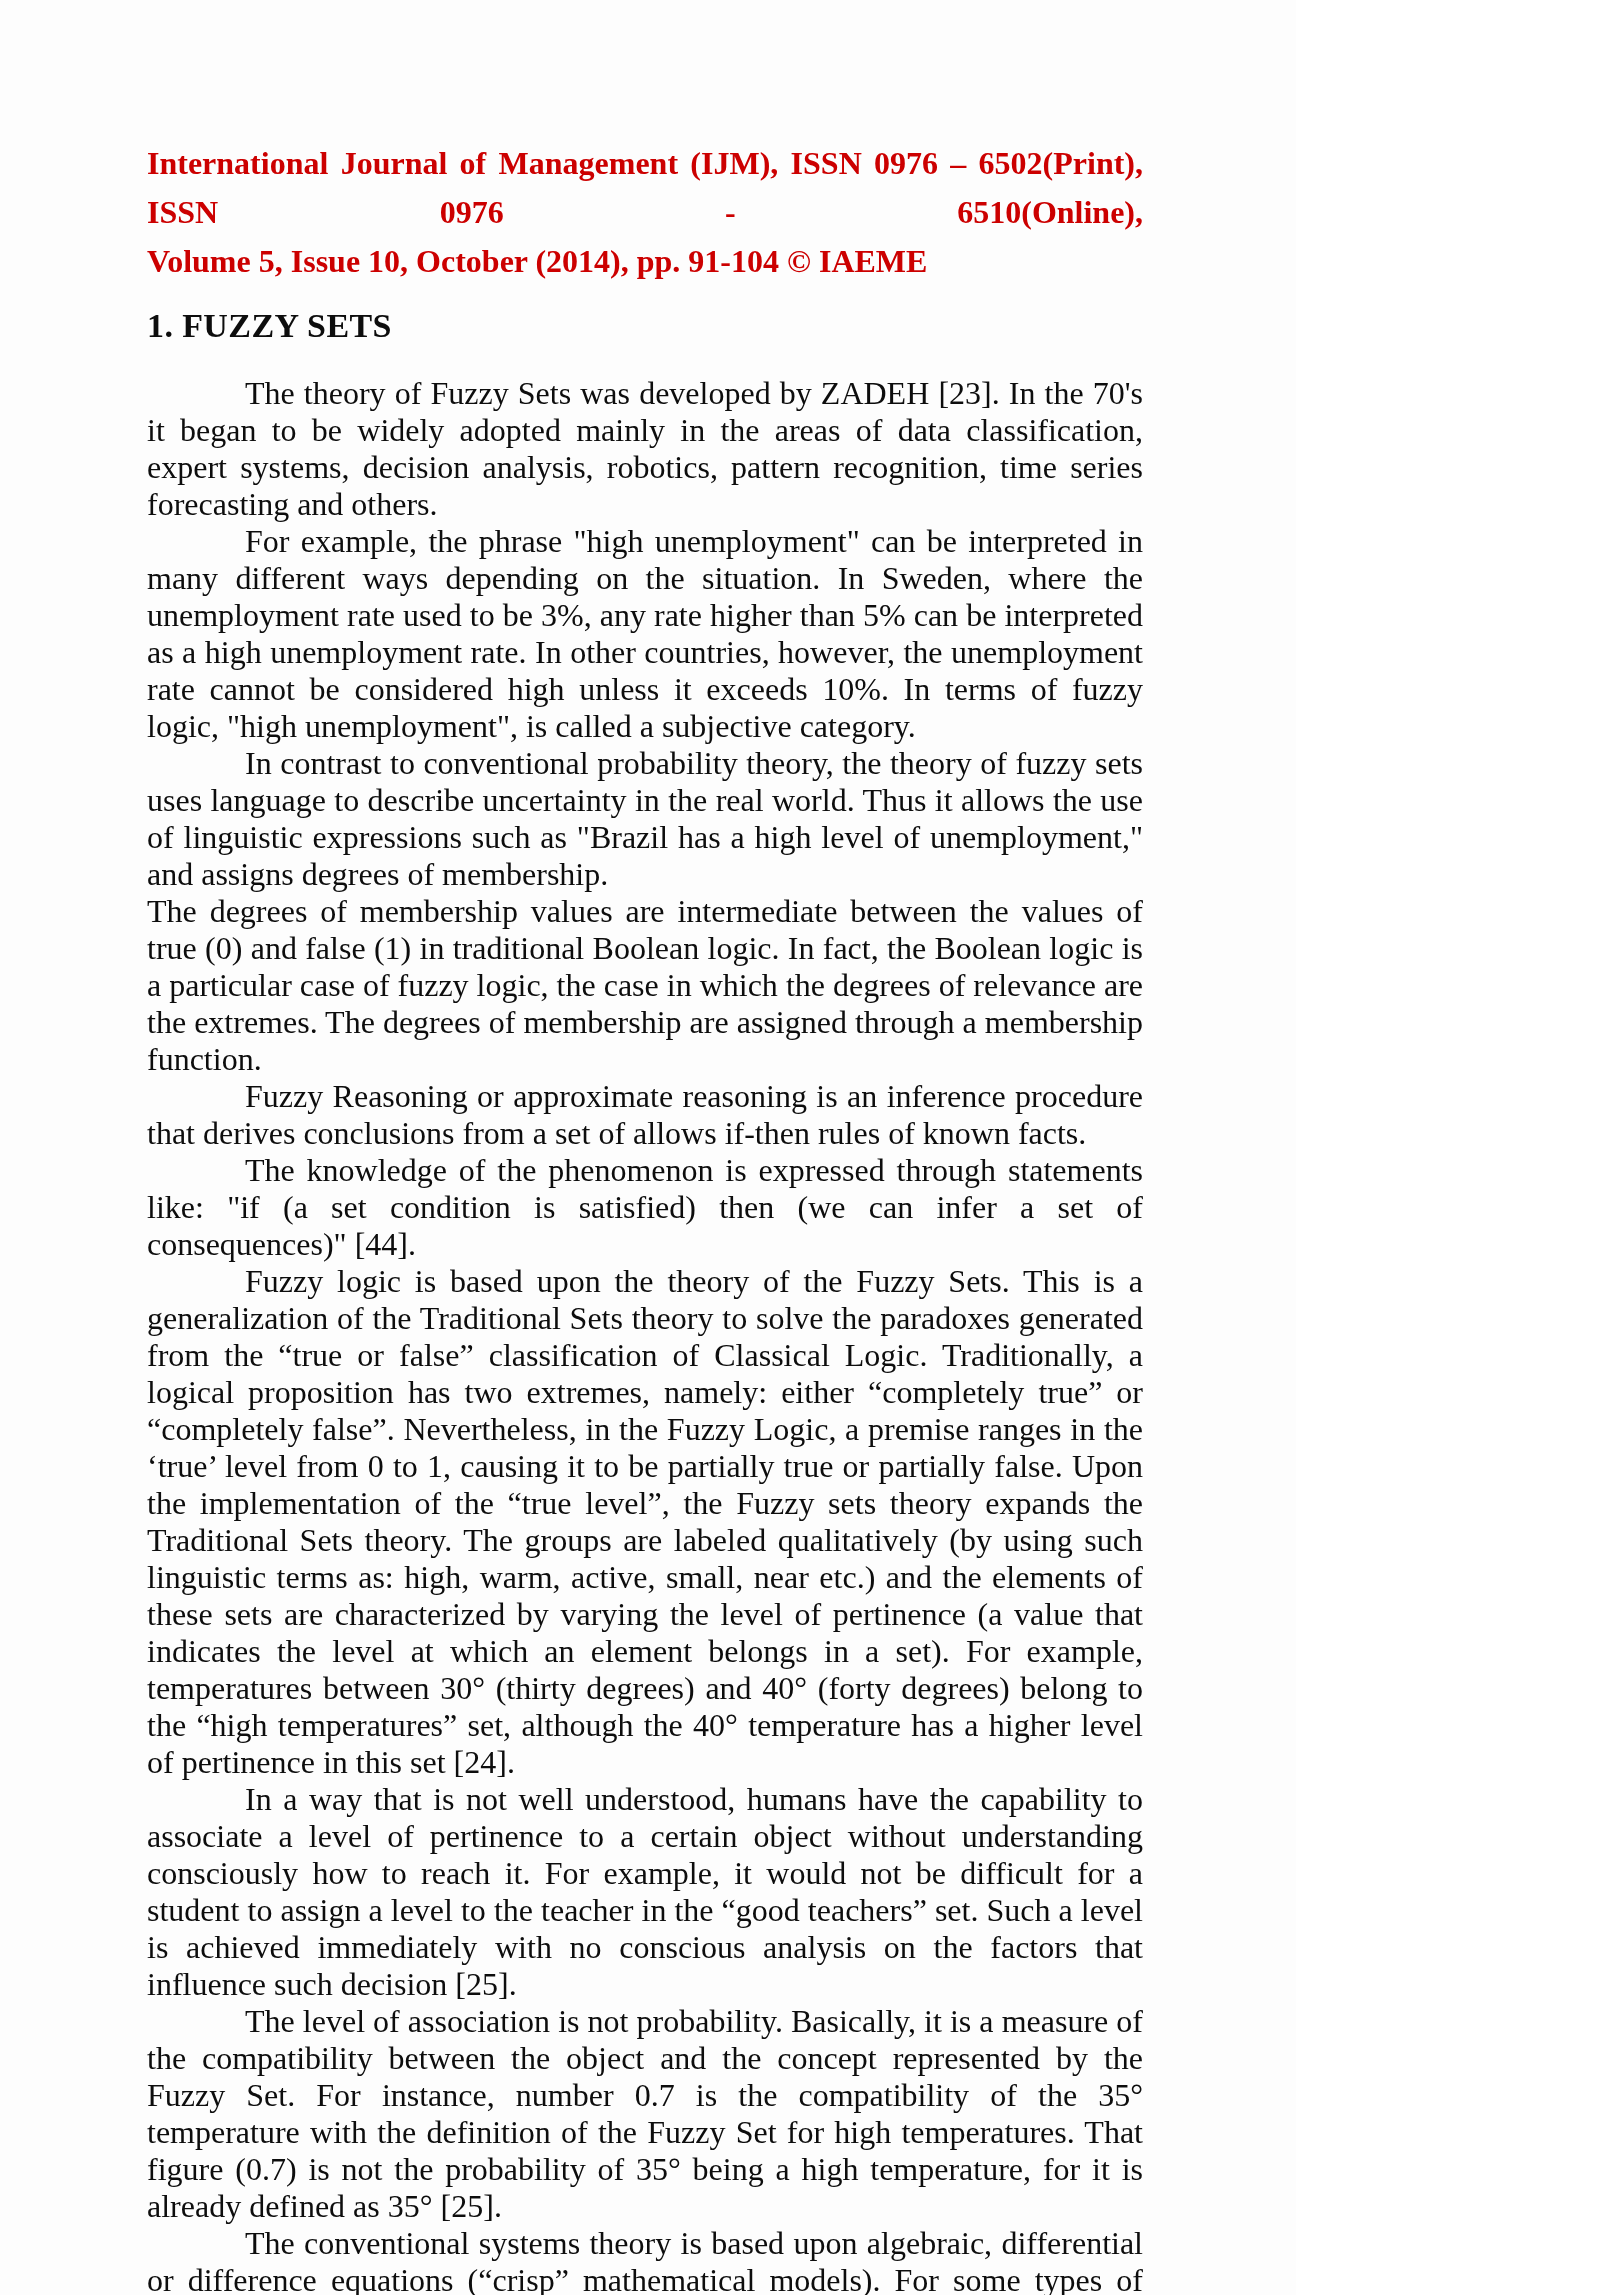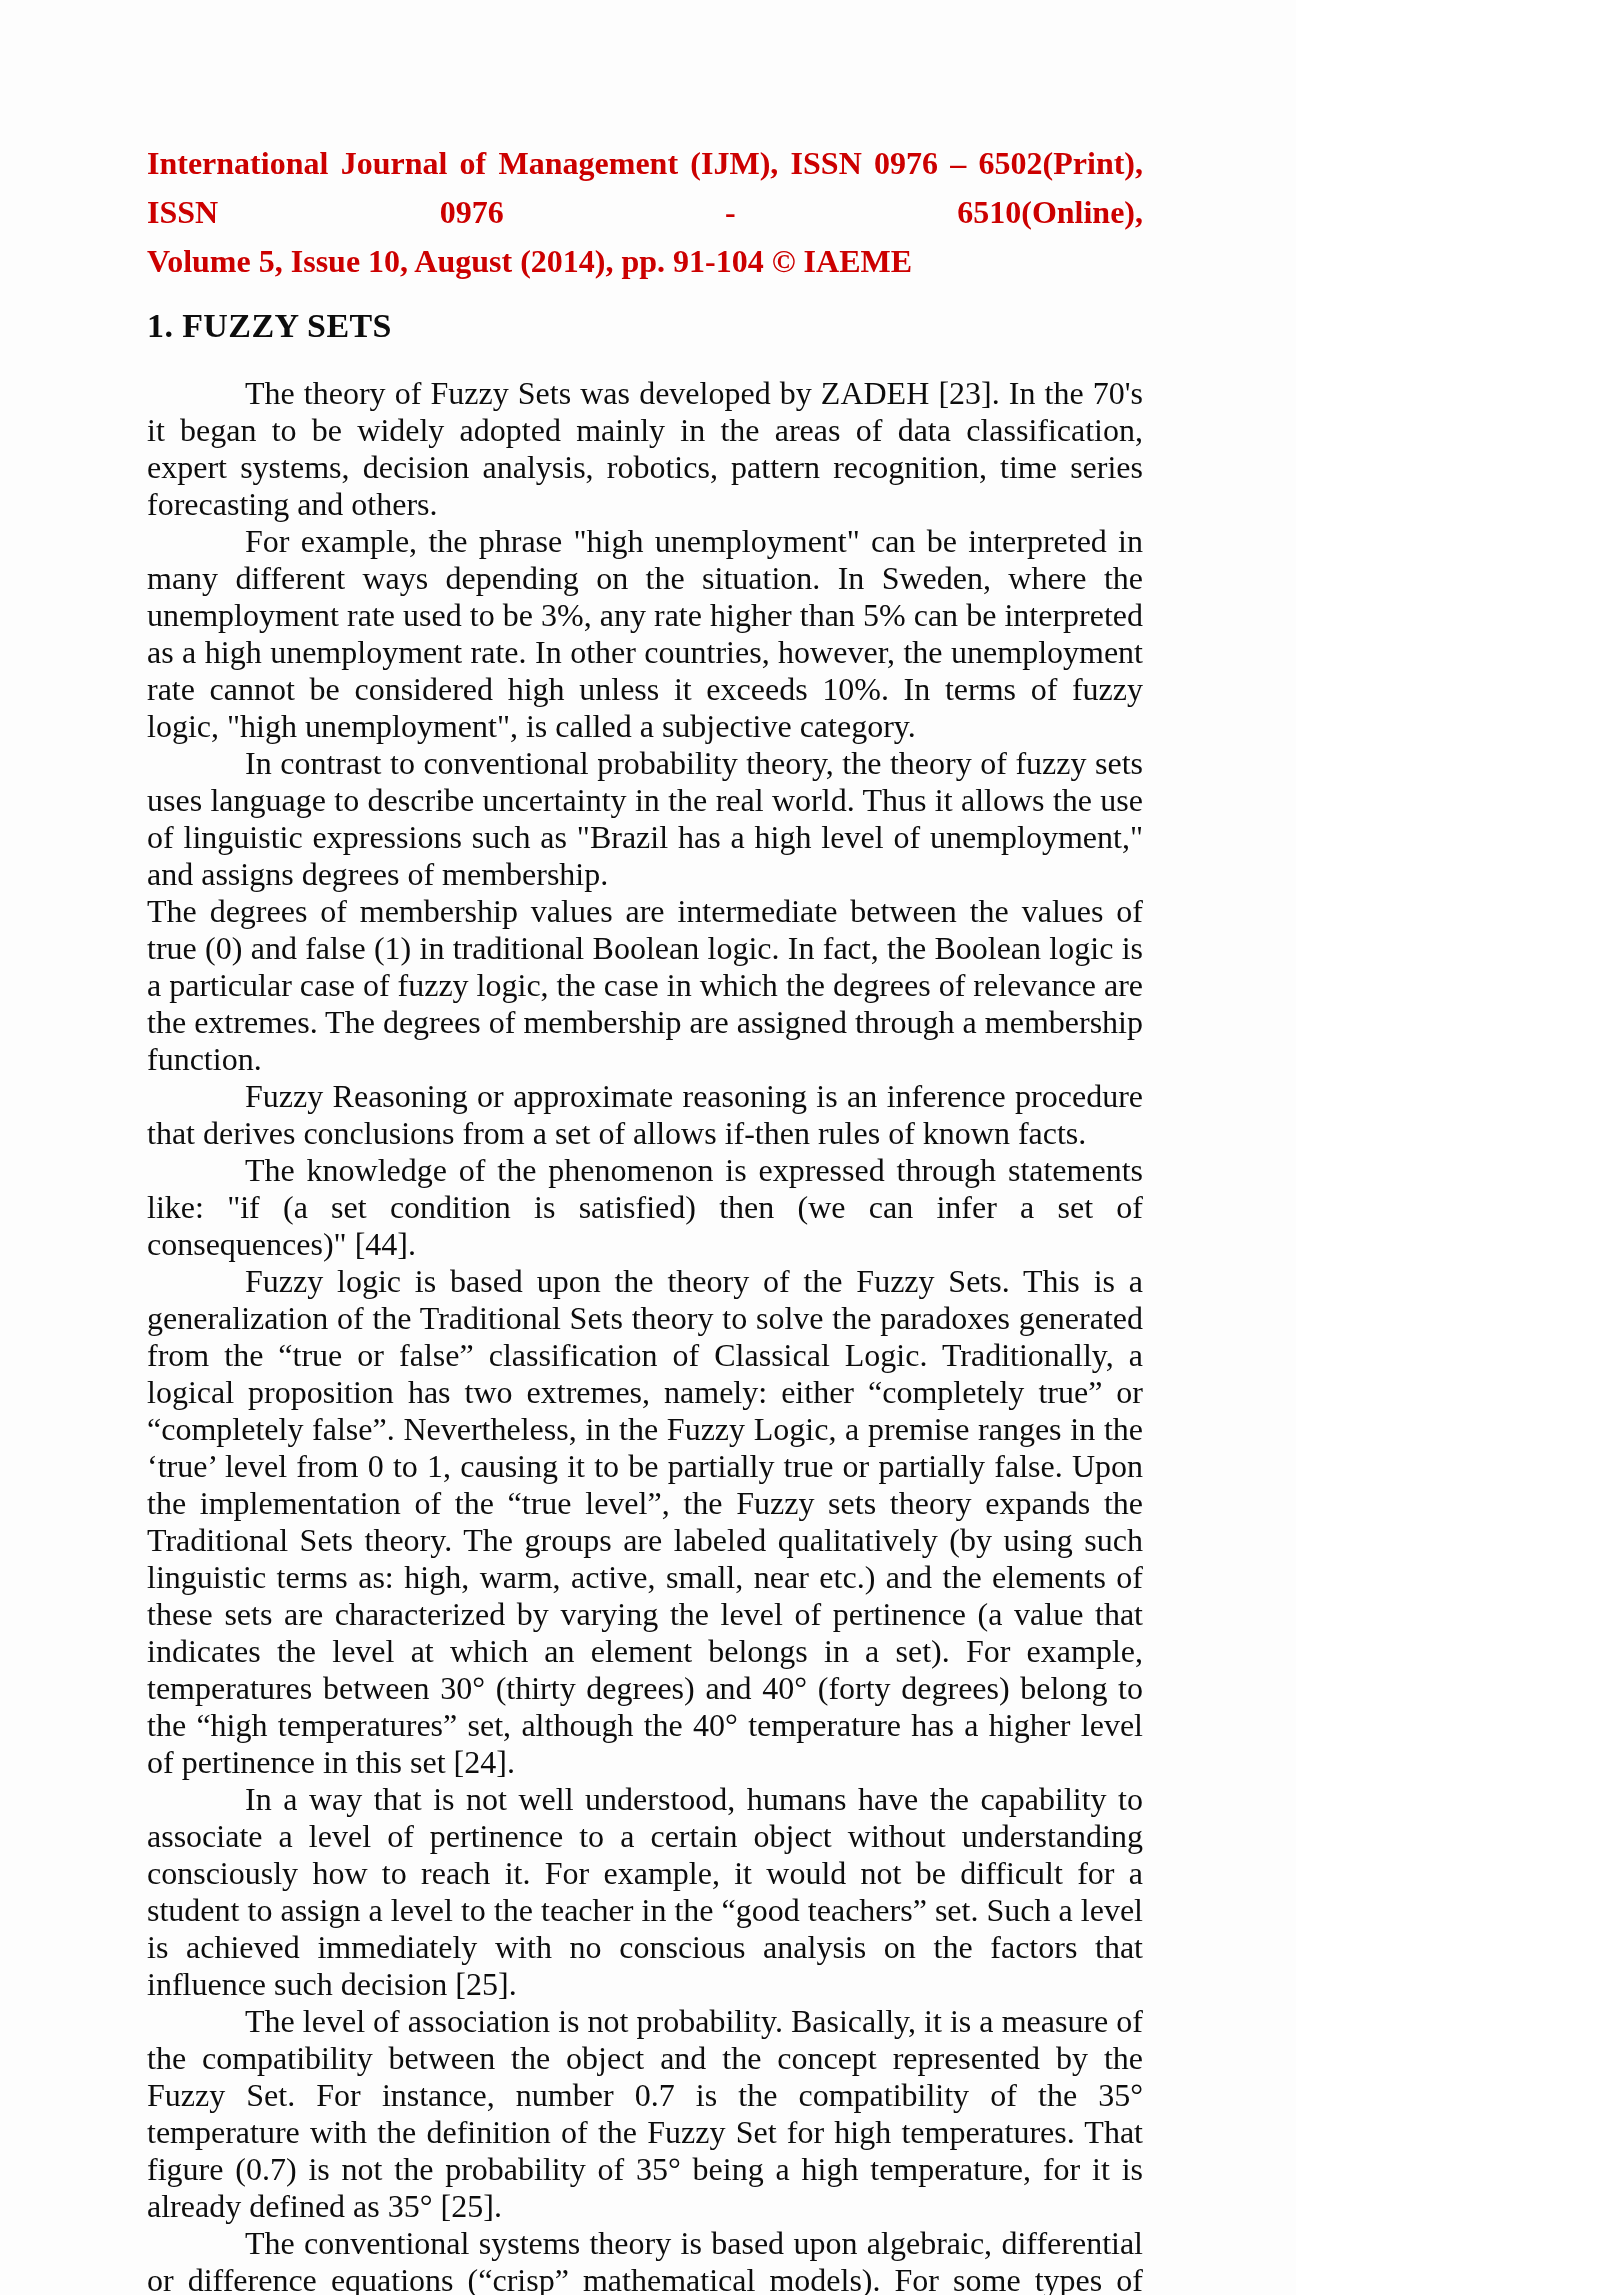--- a/index.html
+++ b/index.html
@@ -60,21 +60,21 @@
   }
 </style>
 </head>
 <body>
 
 <div class="page">
   <div class="content">
 
     <div class="journal-header">
       <div class="line1">International Journal of Management (IJM), ISSN 0976 – 6502(Print), ISSN 0976 - 6510(Online),</div>
-      <div class="line2">Volume 5, Issue 10, August (2014), pp. 91-104 © IAEME</div>
+      <div class="line2">Volume 5, Issue 10, October (2014), pp. 91-104 © IAEME</div>
     </div>
 
     <div class="section-heading">1. FUZZY SETS</div>
 
     <div class="body-text">
       <p class="indent">The theory of Fuzzy Sets was developed by ZADEH [23]. In the 70's it began to be widely adopted mainly in the areas of data classification, expert systems, decision analysis, robotics, pattern recognition, time series forecasting and others.</p>
       <p class="indent">For example, the phrase "high unemployment" can be interpreted in many different ways depending on the situation. In Sweden, where the unemployment rate used to be 3%, any rate higher than 5% can be interpreted as a high unemployment rate. In other countries, however, the unemployment rate cannot be considered high unless it exceeds 10%. In terms of fuzzy logic, "high unemployment", is called a subjective category.</p>
       <p class="indent">In contrast to conventional probability theory, the theory of fuzzy sets uses language to describe uncertainty in the real world. Thus it allows the use of linguistic expressions such as "Brazil has a high level of unemployment," and assigns degrees of membership.</p>
       <p>The degrees of membership values are intermediate between the values of true (0) and false (1) in traditional Boolean logic. In fact, the Boolean logic is a particular case of fuzzy logic, the case in which the degrees of relevance are the extremes. The degrees of membership are assigned through a membership function.</p>
       <p class="indent">Fuzzy Reasoning or approximate reasoning is an inference procedure that derives conclusions from a set of allows if-then rules of known facts.</p>

